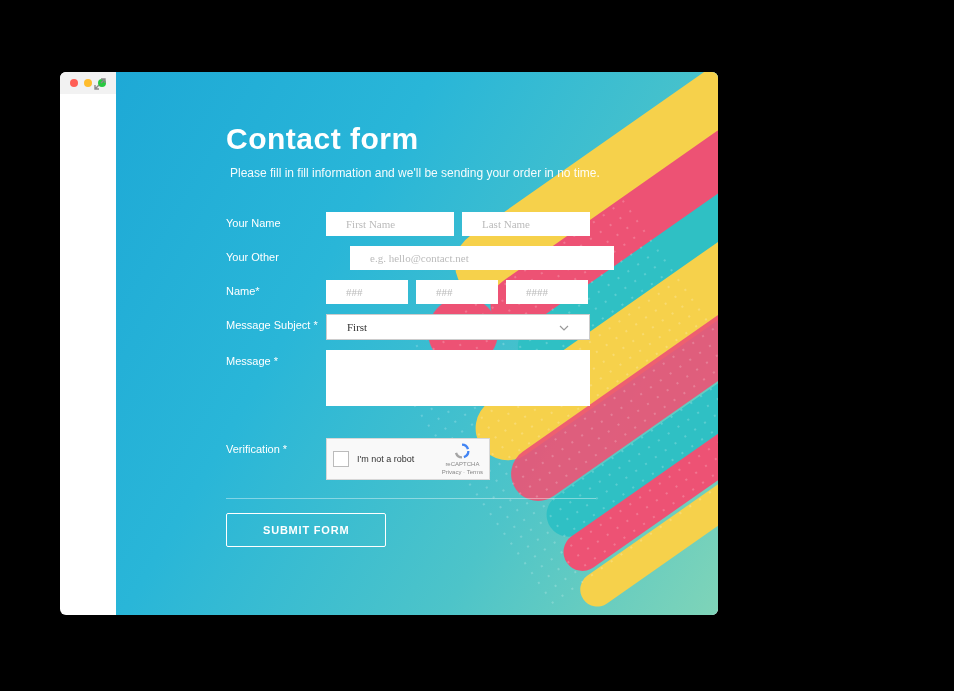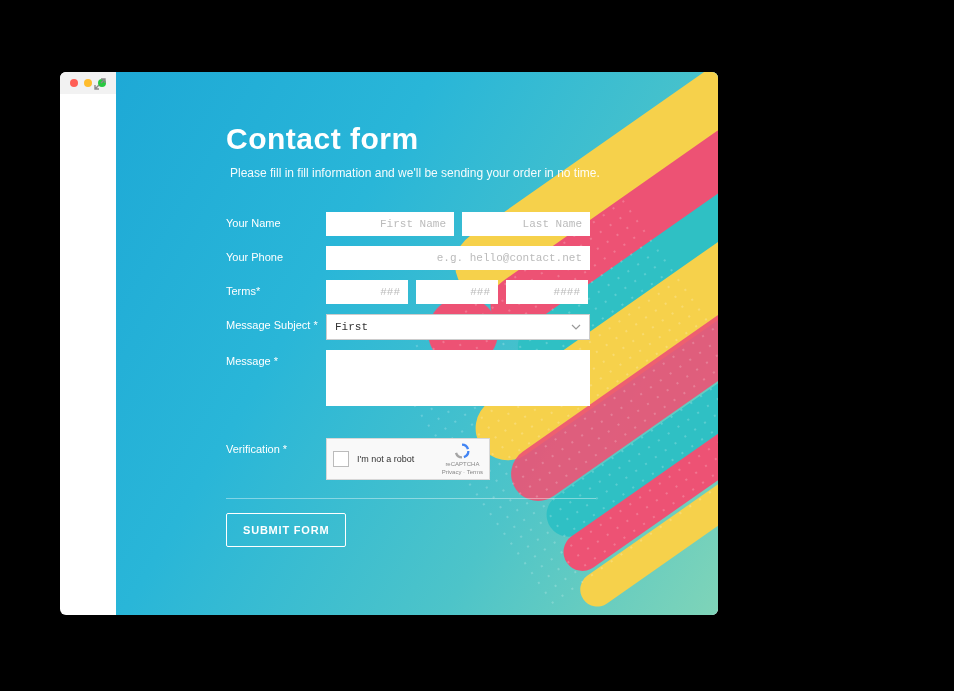--- a/index.html
+++ b/index.html
@@ -113,28 +113,27 @@
   }
   .form-fields {
     display: flex;
     gap: 8px;
     flex-wrap: wrap;
   }
   input[type=text], textarea, .select-box {
     background: #fff;
     border: none;
     font-size: 11px;
-    padding: 6px 8px;
+    padding: 6px 20px;
     color: #333;
-    font-family: Liberation Mono, monospace;
-    text-align: right;
+    font-family: Liberation Serif, serif;
   }
   input::placeholder, textarea::placeholder { color: #bbb; }
   .w-name { width: 128px; }
-  .w-full { width: 264px; }
+  .w-full { width: 264px; margin-left: 24px; }
   .w-phone1 { width: 82px; }
   .w-phone2 { width: 82px; }
   .w-phone3 { width: 82px; }
   .select-box {
     width: 264px;
     height: 26px;
     display: flex;
     align-items: center;
     justify-content: space-between;
     border: 1px solid #ccc;
@@ -179,21 +178,21 @@
     margin: 18px 0 14px 0;
     width: 370px;
   }
   .submit-btn {
     background: transparent;
     border: 1.5px solid #fff;
     color: #fff;
     font-size: 11px;
     font-weight: 700;
     letter-spacing: 0.8px;
-    padding: 10px 16px;
+    padding: 10px 36px;
     cursor: pointer;
     border-radius: 2px;
   }
 </style>
 </head>
 <body>
 
 <div class="browser-window">
   <div class="title-bar">
     <div class="traffic-lights">
@@ -229,28 +228,28 @@
 
       <div class="form-row">
         <div class="form-label">Your Name</div>
         <div class="form-fields">
           <input type="text" class="w-name" placeholder="First Name" style="">
           <input type="text" class="w-name" placeholder="Last Name" style="">
         </div>
       </div>
 
       <div class="form-row">
-        <div class="form-label">Your Phone</div>
+        <div class="form-label">Your Other</div>
         <div class="form-fields">
           <input type="text" class="w-full" placeholder="e.g. hello@contact.net" style="">
         </div>
       </div>
 
       <div class="form-row">
-        <div class="form-label">Terms*</div>
+        <div class="form-label">Name*</div>
         <div class="form-fields">
           <input type="text" class="w-phone1" placeholder="###" style="">
           <input type="text" class="w-phone2" placeholder="###" style="">
           <input type="text" class="w-phone3" placeholder="####" style="">
         </div>
       </div>
 
       <div class="form-row">
         <div class="form-label">Message Subject *</div>
         <div class="form-fields">

